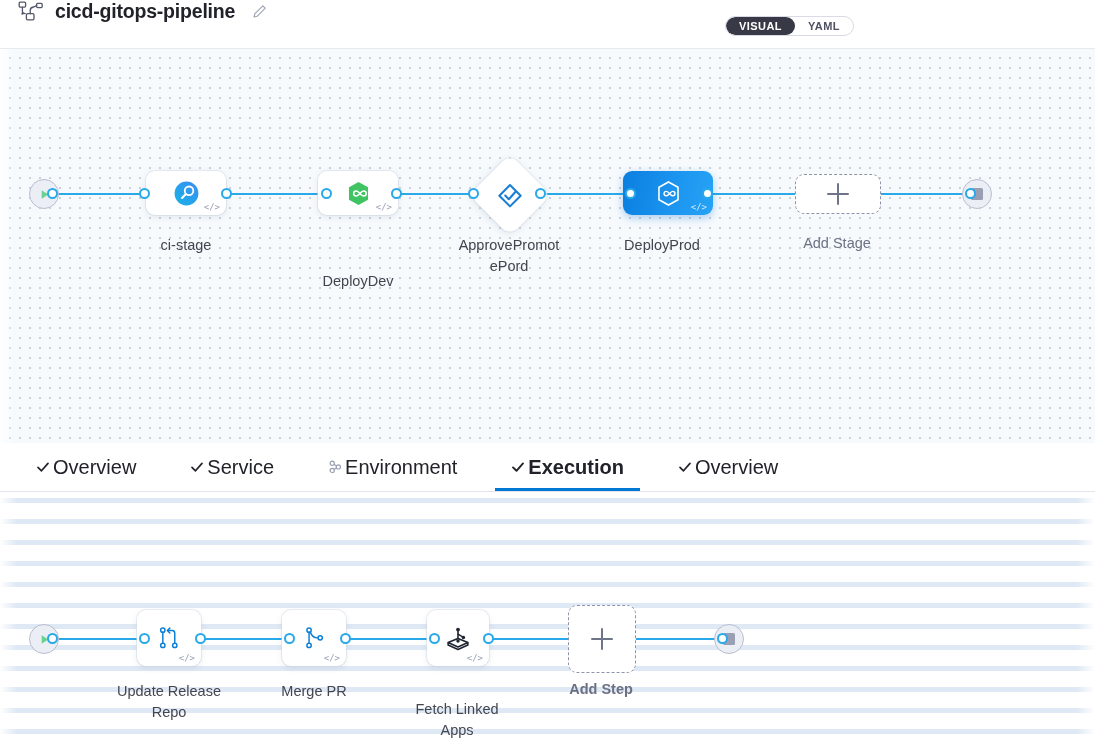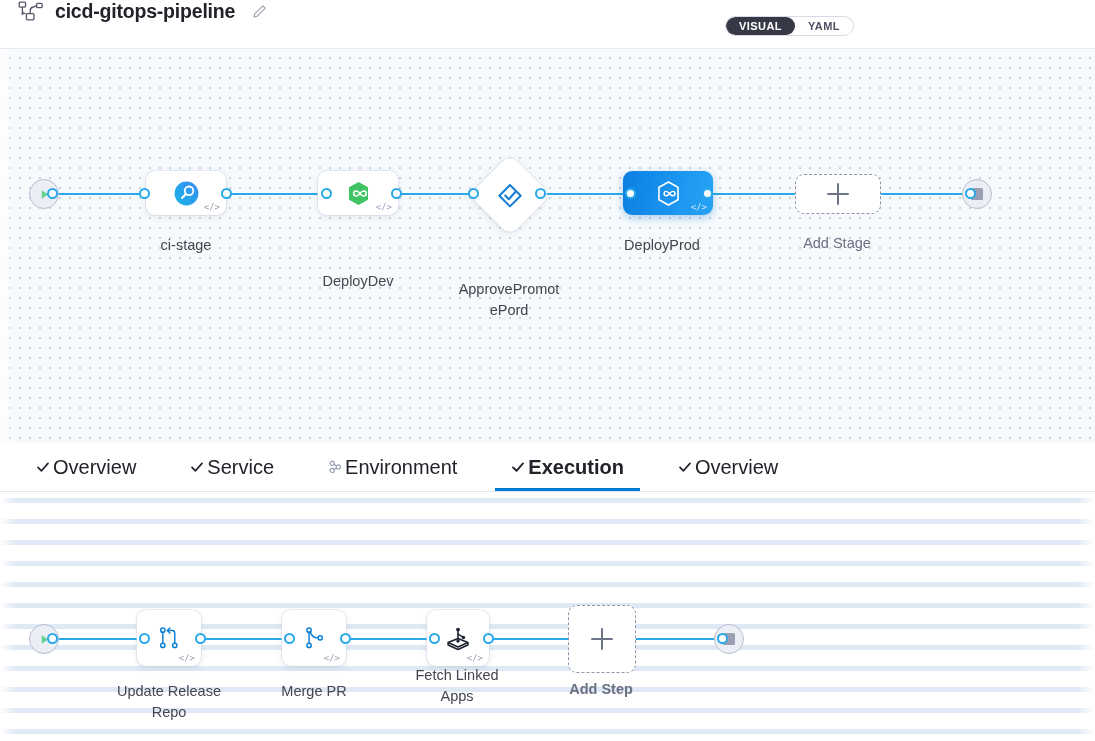--- a/index.html
+++ b/index.html
@@ -215,21 +215,21 @@
     <div class="diamond" style="left:481px;top:166px;width:58px;height:58px;margin-top:-49px;">
       <span class="dico">
         <svg class="svgico" viewBox="0 0 34 34" width="29" height="29">
           <path d="M17 4.5 L29.5 17 L17 29.5 L4.5 17 Z" fill="none" stroke="#1a7fd4" stroke-width="2.4" stroke-linejoin="round"></path>
           <path d="M11.4 16.8 L15.6 21.2 L23.2 12.6" fill="none" stroke="#1a7fd4" stroke-width="2.4" stroke-linecap="round" stroke-linejoin="round"></path>
         </svg>
       </span>
     </div>
     <div class="dot" style="left:468px;top:139px;"></div>
     <div class="dot" style="left:535px;top:139px;"></div>
-    <div class="nlabel" style="left:444px;top:186px;width:130px;margin-top:44px;">
+    <div class="nlabel" style="left:444px;top:186px;width:130px;">
       <span>ApprovePromot</span><br>
       <span>ePord</span>
     </div>
 
     <div class="node sel" style="left:623px;top:122px;width:90px;height:44px;">
       <svg class="svgico" viewBox="0 0 34 34" width="27" height="27">
         <path d="M17 2.5 L29 9.2 L29 24.8 L17 31.5 L5 24.8 L5 9.2 Z" fill="none" stroke="#ffffff" stroke-width="2"></path>
         <path d="M14.2 14.3 a2.8 2.8 0 1 0 0 5.6 c1.9 0 2.6-1.5 4.1-2.8 s2.2-2.8 4.1-2.8 a2.8 2.8 0 1 1 0 5.6 c-1.9 0-2.6-1.5-4.1-2.8 s-2.2-2.8-4.1-2.8 Z" fill="none" stroke="#ffffff" stroke-width="1.8" stroke-linecap="round"></path>
       </svg>
       <span class="code">&lt;/&gt;</span>
@@ -349,21 +349,21 @@
         <path d="M18 17.5 L18 9" stroke="#1d2331" stroke-width="1.9" stroke-linecap="round"></path>
         <path d="M18 12.4 L23.6 15.6" stroke="#1d2331" stroke-width="1.7" stroke-linecap="round"></path>
         <circle cx="18" cy="6.8" r="2.3" fill="#1d2331"></circle>
         <circle cx="24.6" cy="16.3" r="2.1" fill="#1d2331"></circle>
         <circle cx="18" cy="20.6" r="2.1" fill="#1d2331"></circle>
       </svg>
       <span class="code">&lt;/&gt;</span>
     </div>
     <div class="dot" style="left:429px;top:141px;"></div>
     <div class="dot" style="left:483px;top:141px;"></div>
-    <div class="nlabel" style="left:387px;top:173px;width:140px;">
+    <div class="nlabel" style="left:387px;top:207px;width:140px;">
       <span>Fetch Linked</span><br>
       <span>Apps</span>
     </div>
 
     <div class="addbox" style="left:568px;top:113px;width:66px;height:66px;">
       <span class="plus"></span>
     </div>
     <div class="nlabel muted" style="left:531px;top:187px;width:140px;font-weight:bold;">Add Step</div>
 
     <div class="terminal" style="left:714px;top:132px;">

